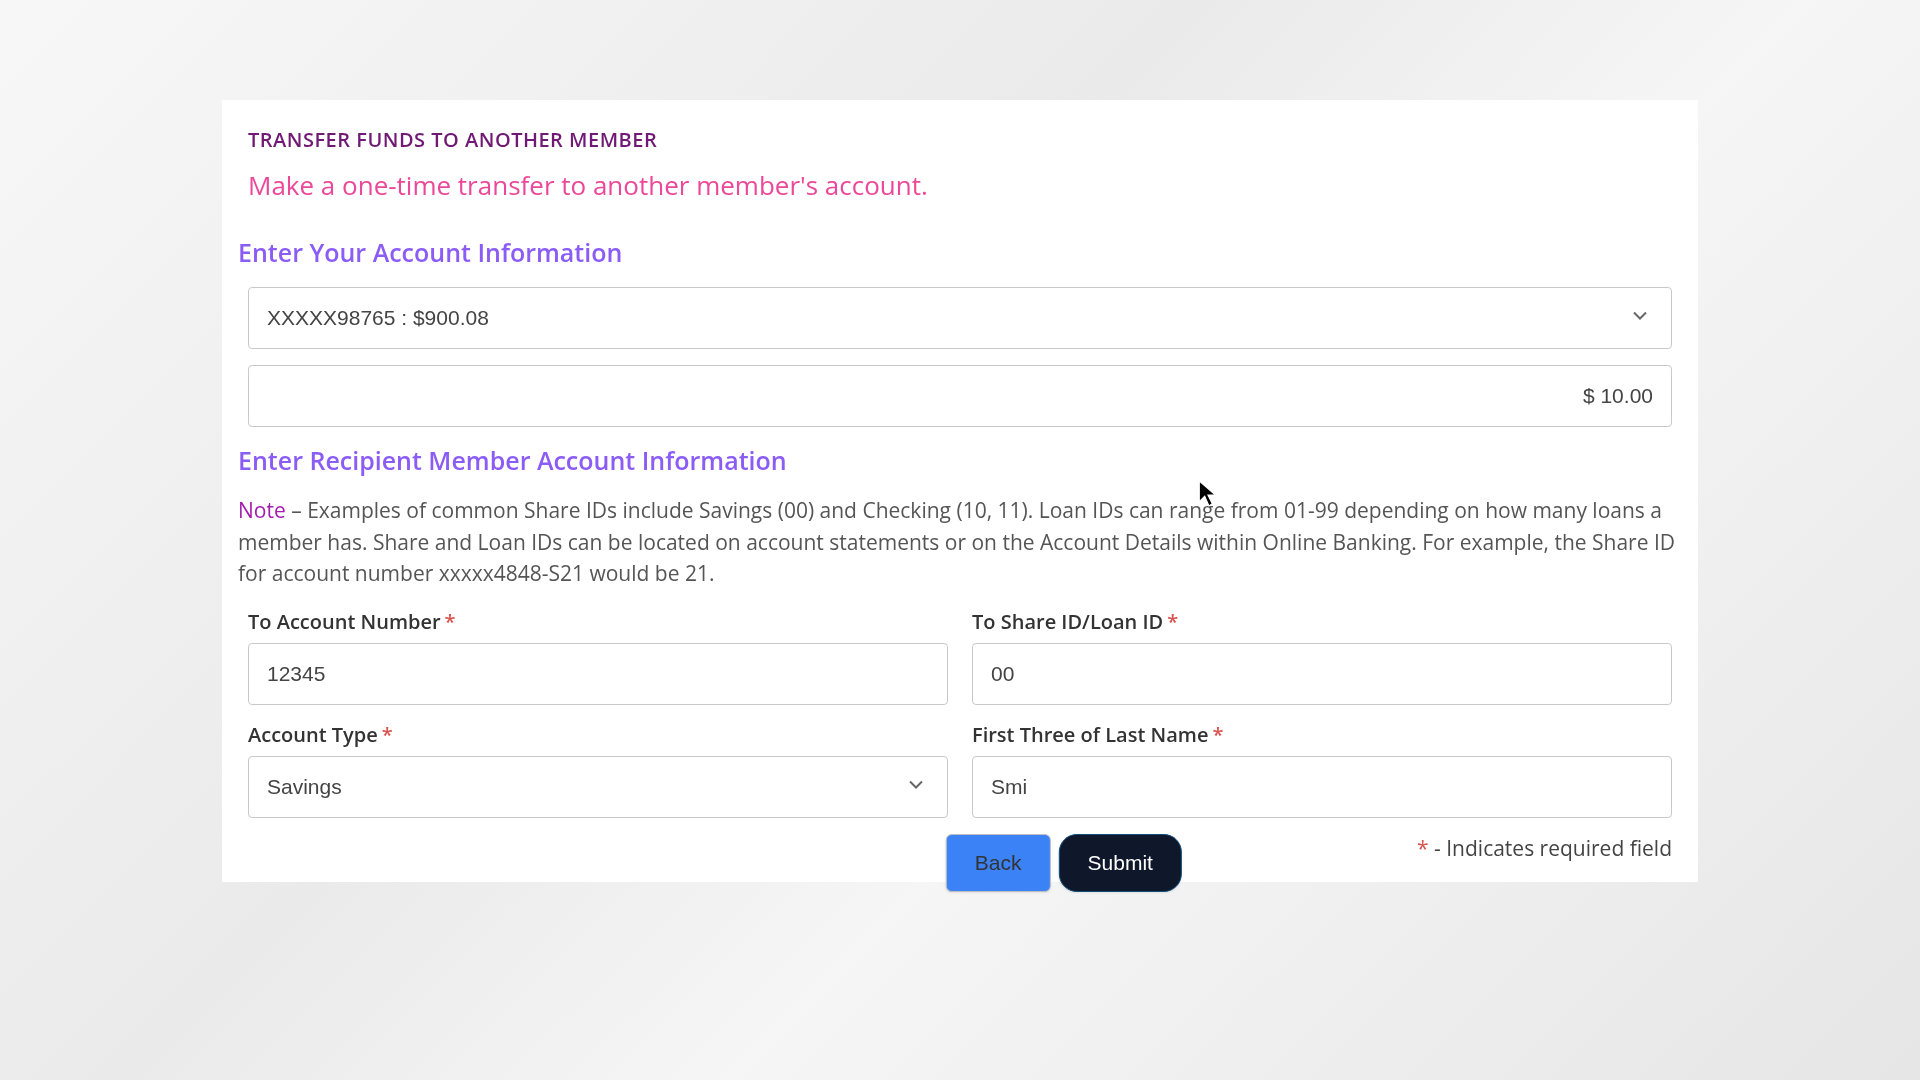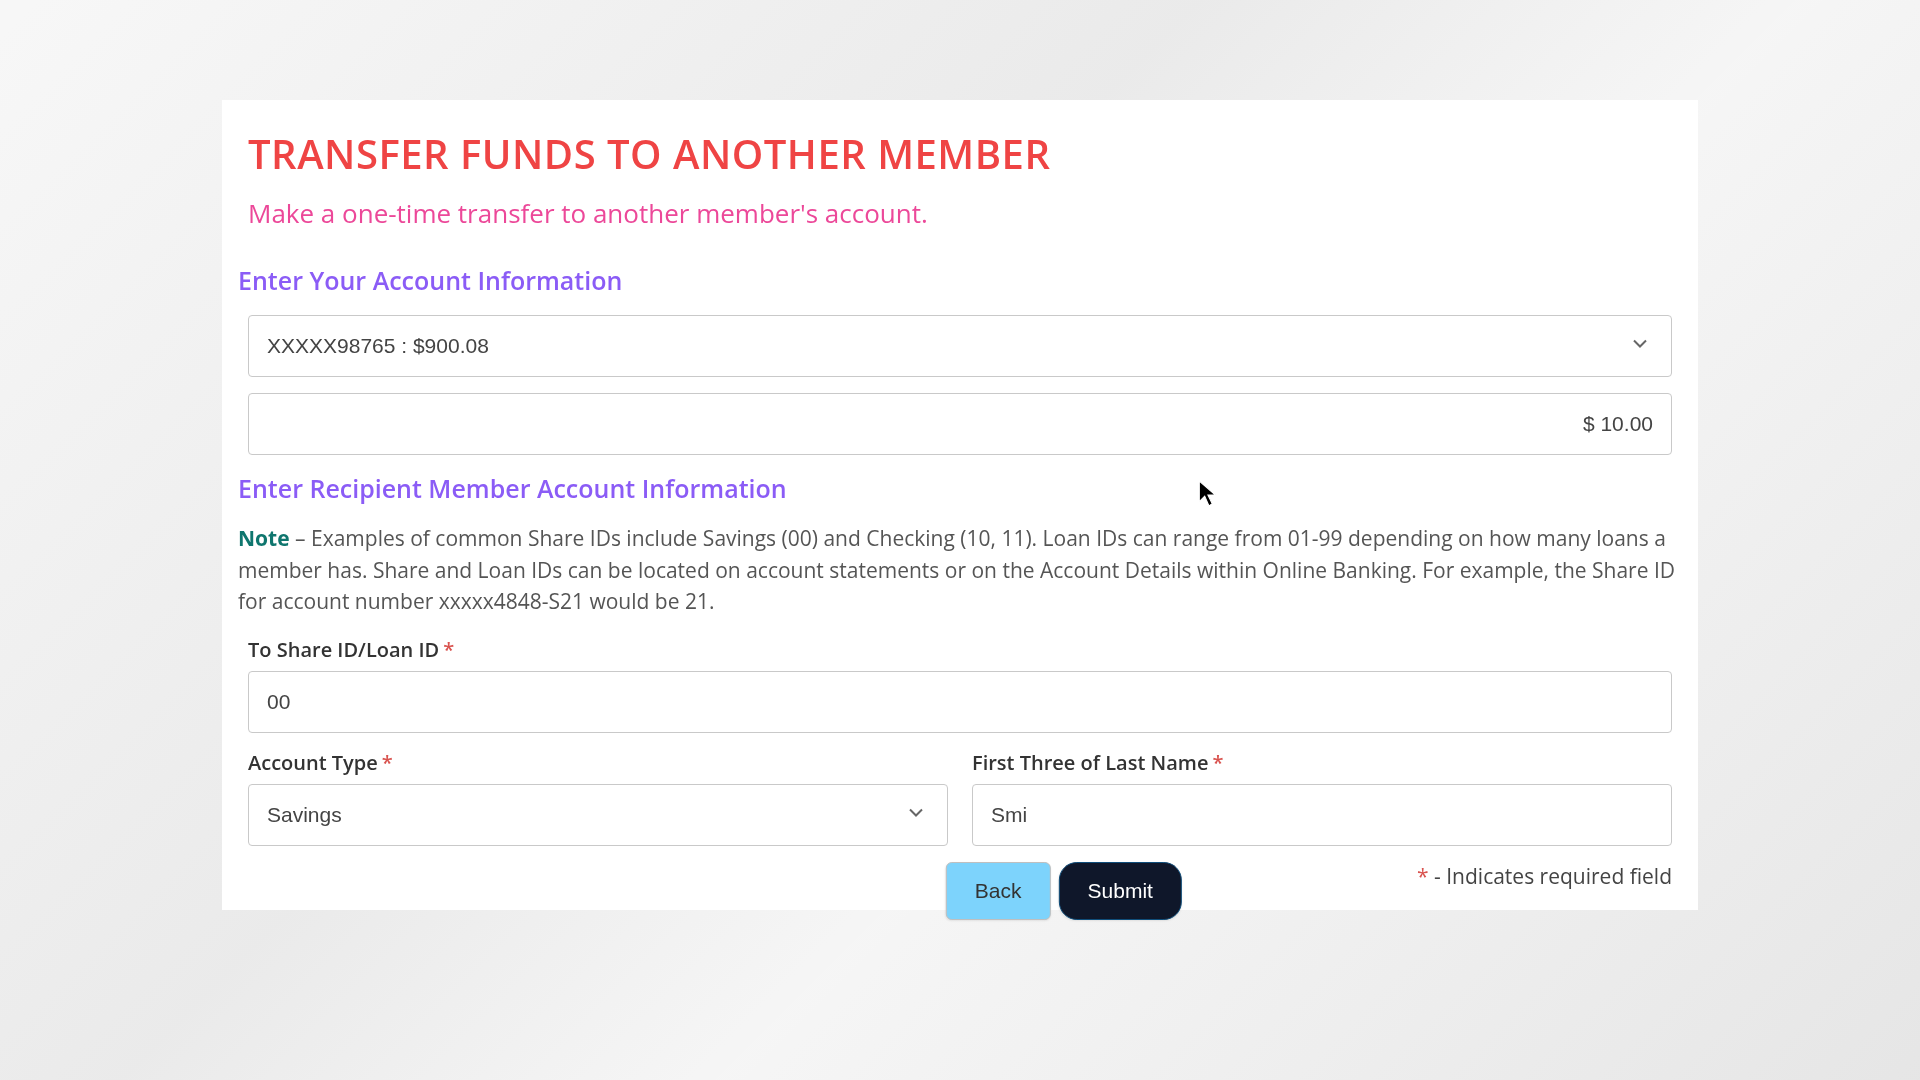--- a/index.html
+++ b/index.html
@@ -15,23 +15,23 @@
   }
   .card {
     position: absolute;
     left: 222px;
     top: 100px;
     width: 1476px;
     background: #ffffff;
     padding: 26px 26px 20px 26px;
   }
   .page-title {
-    font-size: 40px;
+    font-size: 20px;
     font-weight: 600;
-    color: #ef4444;
+    color: #701a75;
     letter-spacing: 0.5px;
     margin-bottom: 14px;
   }
   .page-subtitle {
     font-size: 26px;
     color: #ec4899;
     margin-bottom: 32px;
   }
   .section-heading {
     font-size: 25px;
@@ -84,21 +84,21 @@
     color: #666;
   }
   .note-text {
     font-size: 21px;
     color: #555;
     line-height: 1.5;
     margin-bottom: 18px;
     margin-left: -10px;
     margin-right: -10px;
   }
-  .note-text .bold { font-weight: 700; color: #0f766e; }
+  .note-text .bold { font-weight: 400; color: #a21caf; }
   .footer-row {
     position: relative;
     display: flex;
     justify-content: flex-end;
     align-items: flex-start;
     gap: 0;
     margin-top: 8px;
   }
   .btn-group {
     display: flex;
@@ -107,21 +107,21 @@
     left: 50%;
     transform: translateX(-6%);
   }
   .btn {
     height: 58px;
     padding: 0 28px;
     font-size: 21px;
     border-radius: 6px;
     cursor: pointer;
     border: 1px solid #bfbfbf;
-    background: #7dd3fc;
+    background: #3b82f6;
     color: #333;
     box-shadow: 0 1px 2px rgba(0,0,0,0.08);
   }
   .btn.primary {
     background: #0f172a;
     border-color: #0f4d7a;
     color: #fff;
     border-radius: 18px;
   }
   .req-note {
@@ -171,20 +171,26 @@
 
   <h2 class="section-heading">Enter Recipient Member Account Information</h2>
 
   <p class="note-text">
     <span class="bold">Note</span><span> – Examples of common Share IDs include Savings (00) and Checking (10, 11). Loan IDs can range from 01-99 depending on how many loans a member has. Share and Loan IDs can be located on account statements or on the Account Details within Online Banking. For example, the Share ID for account number xxxxx4848-S21 would be 21.</span>
   </p>
 
   <div class="field-row">
     <div class="field">
       <label class="field-label">
+        <span>To Account Number</span><span class="req">*</span>
+      </label>
+      <input class="input" value="12345" style="">
+    </div>
+    <div class="field">
+      <label class="field-label">
         <span>To Share ID/Loan ID</span><span class="req">*</span>
       </label>
       <input class="input" value="00" style="">
     </div>
   </div>
 
   <div class="field-row">
     <div class="field">
       <label class="field-label">
         <span>Account Type</span><span class="req">*</span>

